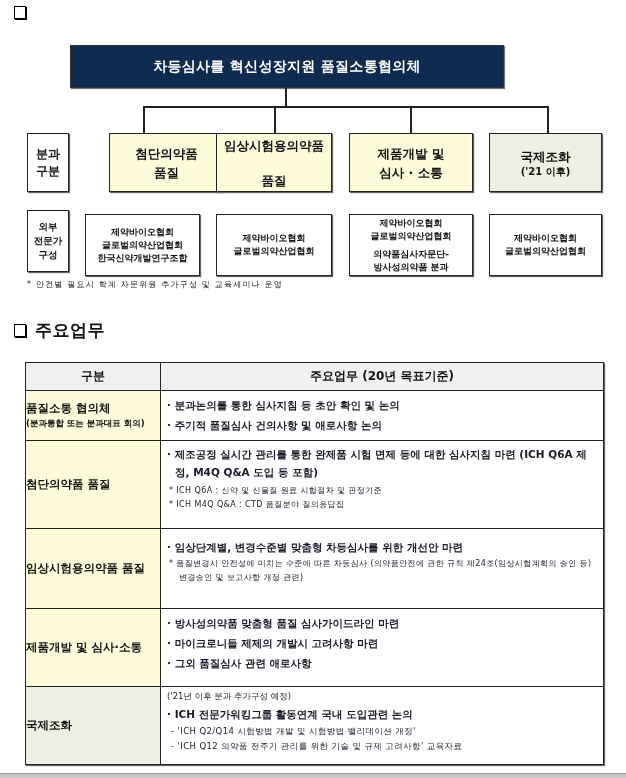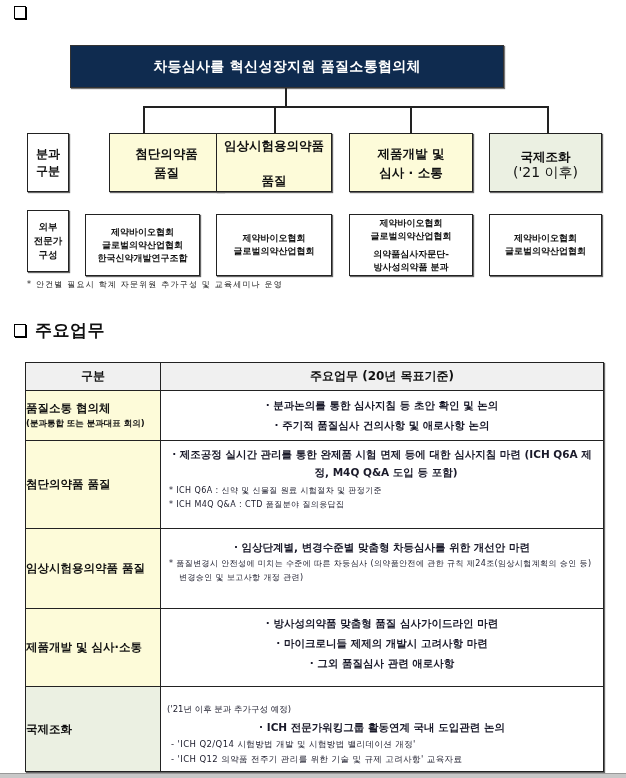--- a/index.html
+++ b/index.html
@@ -9,35 +9,35 @@
   .section-title { position: absolute; left: 14px; font-size: 17px; font-weight: bold; display: flex; align-items: center; gap: 6px; letter-spacing: 0.5px; }
   .section-title .box-icon { width: 12px; height: 13px; border: 1.6px solid #000; box-shadow: 1px 1px 0 #000; display: inline-block; }
 
   .top-box { position: absolute; left: 70px; top: 45px; width: 434px; height: 43px; background: #0f2b4f; border: 1px solid #333; box-shadow: 1px 1px 1px #777; color: #fff; font-size: 14px; font-weight: bold; display: flex; align-items: center; justify-content: center; letter-spacing: 0.3px; }
 
   .line { position: absolute; background: #222; }
 
   .cell-box { position: absolute; border: 1.3px solid #222; box-shadow: 1px 1px 1px #666; display: flex; flex-direction: column; align-items: center; justify-content: center; text-align: center; }
   .cat-box { top: 133px; height: 59px; background: #fdfbd9; font-size: 12.5px; font-weight: bold; line-height: 19px; }
   .cat-box.green { background: #ebf0e2; }
-  .cat-box .sub { font-size: 14px; font-weight: normal; line-height: 12px; }
+  .cat-box .sub { font-size: 10px; font-weight: bold; line-height: 12px; }
   .label-box { background: #fff; font-size: 12px; font-weight: bold; line-height: 17px; }
   .org-box { top: 214px; height: 62px; background: #fff; font-size: 9px; font-weight: bold; line-height: 13px; }
   .org-box .gap { height: 5px; }
 
   .note { position: absolute; left: 27px; top: 279px; font-size: 8px; color: #222; letter-spacing: 1.2px; }
 
   table.tasks { position: absolute; left: 25px; top: 362px; width: 579px; border-collapse: collapse; border: 1.6px solid #222; box-shadow: 1px 1px 1px #666; }
   table.tasks th, table.tasks td { border: 1.3px solid #222; }
   table.tasks th { background: #f0f0f0; height: 28px; font-size: 12px; font-weight: bold; }
   .cat-cell { width: 135px; background: #fdfbd9; text-align: left; font-size: 11.5px; font-weight: bold; }
   .cat-cell.green { background: #ebf0e2; }
   .cat-cell .sub { font-size: 8.5px; line-height: 14px; display: block; }
   .task-cell { padding: 4px 6px; vertical-align: top; font-size: 10.5px; line-height: 20px; font-weight: bold; color: #1a1a2a; }
-  .task-cell .main { display: block; text-align: center; }
+  .task-cell .main { display: block; }
   .task-cell .main.wrap { text-indent: -8px; padding-left: 8px; line-height: 18px; }
   .task-cell .foot { display: block; font-size: 8px; font-weight: normal; line-height: 14px; padding-left: 2px; letter-spacing: 0.4px; }
   .task-cell .foot.wrap { padding-left: 12px; text-indent: -10px; }
   .task-cell .small { display: block; font-size: 8.5px; font-weight: normal; line-height: 16px; }
   .task-cell .subitem { display: block; font-size: 8.5px; font-weight: normal; line-height: 15px; padding-left: 4px; letter-spacing: 0.4px; }
 
   .bottom-rule { position: absolute; left: 0; top: 773px; width: 626px; height: 5px; background: #c8c8c8; border-top: 1px solid #999; }
 </style>
 </head>
 <body>
@@ -155,21 +155,21 @@
       <td class="task-cell">
         <span class="main">· 방사성의약품 맞춤형 품질 심사가이드라인 마련</span>
         <span class="main">· 마이크로니들 제제의 개발시 고려사항 마련</span>
         <span class="main">· 그외 품질심사 관련 애로사항</span>
       </td>
     </tr>
     <tr style="height:78px;">
       <td class="cat-cell green">
         <span>국제조화</span>
       </td>
-      <td class="task-cell" style="padding-top:14px;">
+      <td class="task-cell" style="padding-top:1px;">
         <span class="small">('21년 이후 분과 추가구성 예정)</span>
         <span class="main">· ICH 전문가워킹그룹 활동연계 국내 도입관련 논의</span>
         <span class="subitem">- 'ICH Q2/Q14 시험방법 개발 및 시험방법 밸리데이션 개정'</span>
         <span class="subitem">- 'ICH Q12 의약품 전주기 관리를 위한 기술 및 규제 고려사항' 교육자료</span>
       </td>
     </tr>
   </tbody>
 </table>
 
 <div class="bottom-rule"></div>

